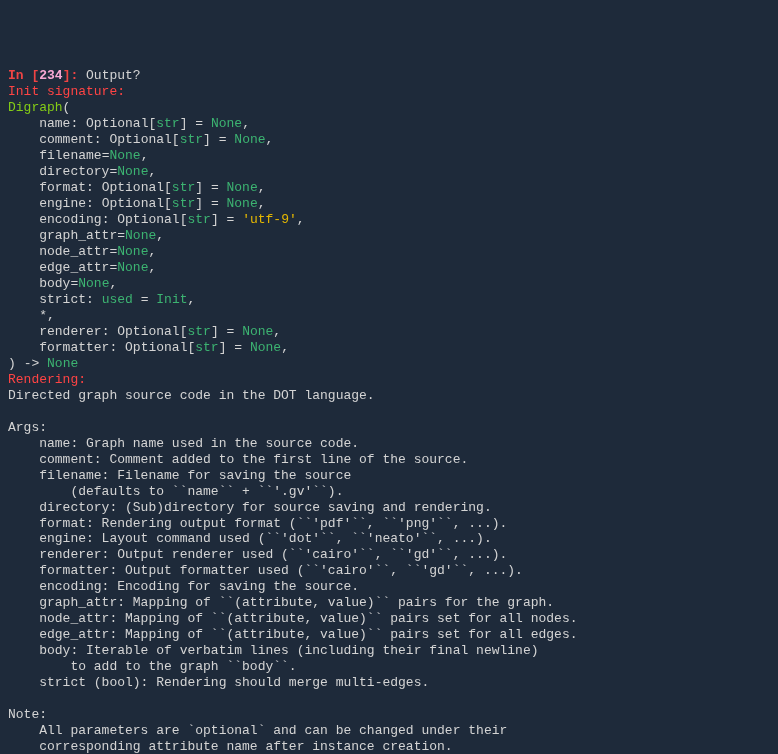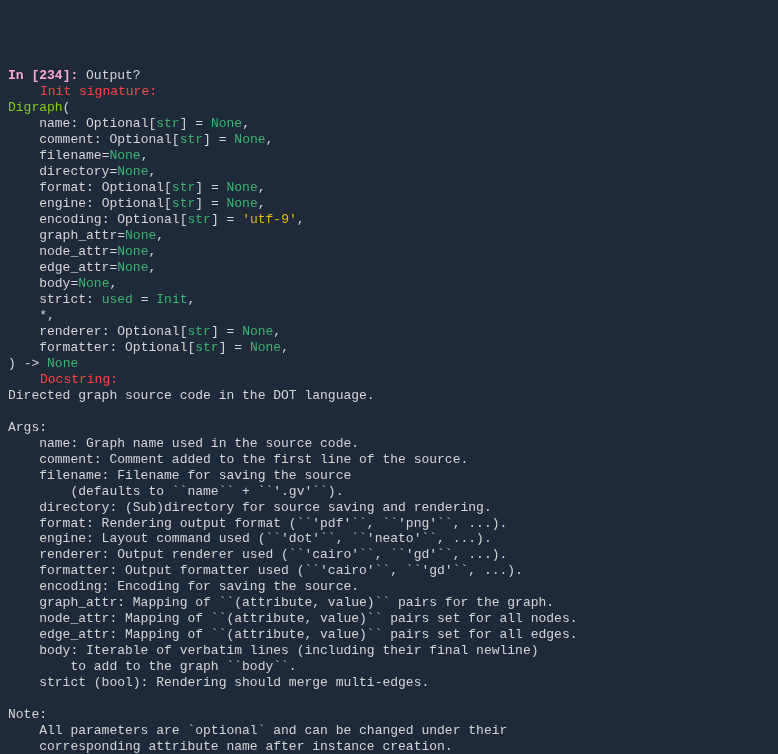--- a/index.html
+++ b/index.html
@@ -6,23 +6,23 @@
       margin: 0;
       padding: 4px 8px;
       background: #1e2a3a;
       font-family: 'Consolas', 'Monaco', 'Courier New', monospace;
       font-size: 13px;
       line-height: 1.23;
       color: #d4d4d4;
       white-space: pre;
       overflow-x: auto;
     }
-    .prompt-in { color: #f9a8d4; font-weight: bold; }
+    .prompt-in { color: #ef4444; font-weight: bold; }
     .prompt-num { color: #f9a8d4; font-weight: bold; }
-    .red-label { color: #ff4444; margin-left: 32px; }
+    .red-label { color: #ff4444; }
     .class-name { color: #84cc16; }
     .punct { color: #d4d4d4; }
     .type-ann { color: #3cb371; }
     .none-val { color: #3cb371; }
     .false-val { color: #3cb371; }
     .equals { color: #d4d4d4; }
     .string-val { color: #e6b800; }
     .text-body { color: #d4d4d4; }
   </style>
 </head>
@@ -42,21 +42,21 @@
 <span>    encoding<span class="punct">:</span> Optional<span class="punct">[</span><span class="type-ann">str</span><span class="punct">]</span> <span class="equals">=</span> <span class="string-val">'utf-9'</span><span class="punct">,</span></span>
 <span>    graph_attr<span class="equals">=</span><span class="none-val">None</span><span class="punct">,</span></span>
 <span>    node_attr<span class="equals">=</span><span class="none-val">None</span><span class="punct">,</span></span>
 <span>    edge_attr<span class="equals">=</span><span class="none-val">None</span><span class="punct">,</span></span>
 <span>    body<span class="equals">=</span><span class="none-val">None</span><span class="punct">,</span></span>
 <span>    strict<span class="punct">:</span> <span class="type-ann">used</span> <span class="equals">=</span> <span class="false-val">Init</span><span class="punct">,</span></span>
 <span>    <span class="punct">*,</span></span>
 <span>    renderer<span class="punct">:</span> Optional<span class="punct">[</span><span class="type-ann">str</span><span class="punct">]</span> <span class="equals">=</span> <span class="none-val">None</span><span class="punct">,</span></span>
 <span>    formatter<span class="punct">:</span> Optional<span class="punct">[</span><span class="type-ann">str</span><span class="punct">]</span> <span class="equals">=</span> <span class="none-val">None</span><span class="punct">,</span></span>
 <span class="punct">)</span> <span class="punct">-&gt;</span> <span class="none-val">None</span>
-<span class="red-label">Docstring:</span>
+<span class="red-label">Rendering:</span>
 <span class="text-body">Directed graph source code in the DOT language.
 
 Args:
     name: Graph name used in the source code.
     comment: Comment added to the first line of the source.
     filename: Filename for saving the source
         (defaults to ``name`` + ``'.gv'``).
     directory: (Sub)directory for source saving and rendering.
     format: Rendering output format (``'pdf'``, ``'png'``, ...).
     engine: Layout command used (``'dot'``, ``'neato'``, ...).

